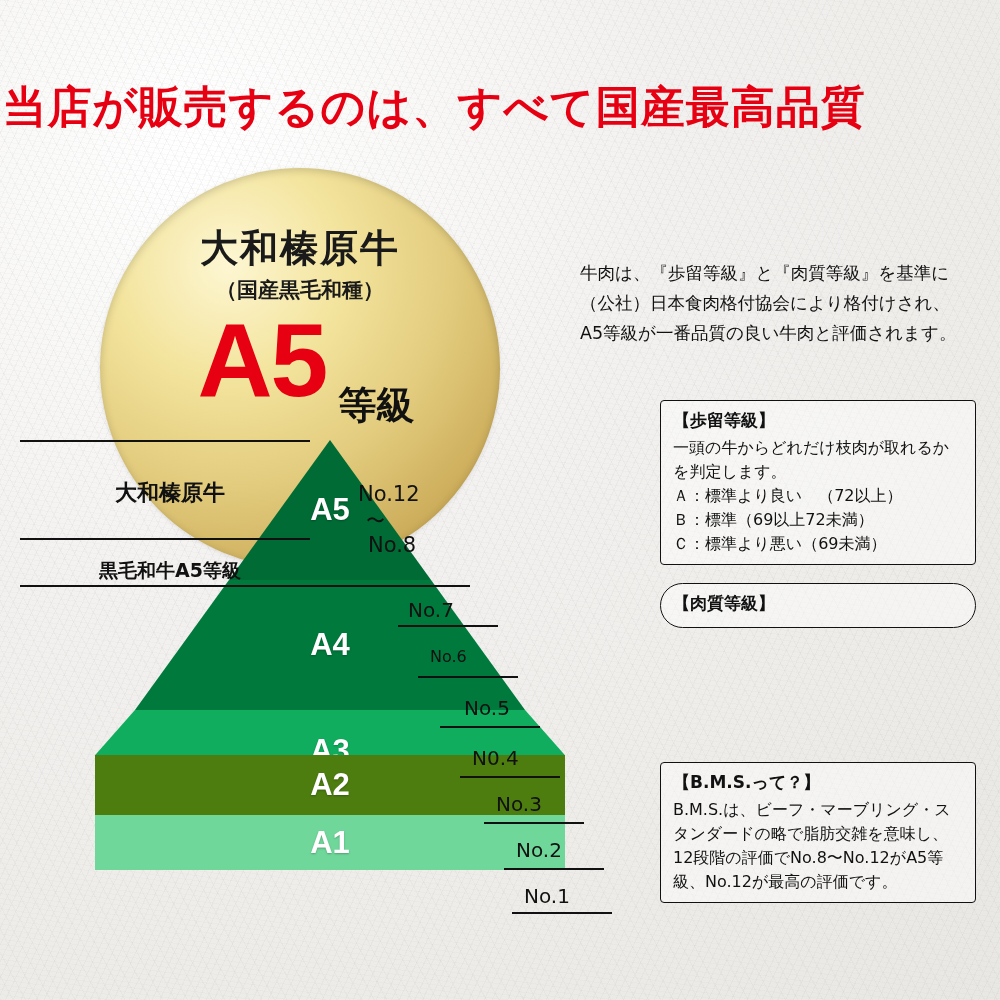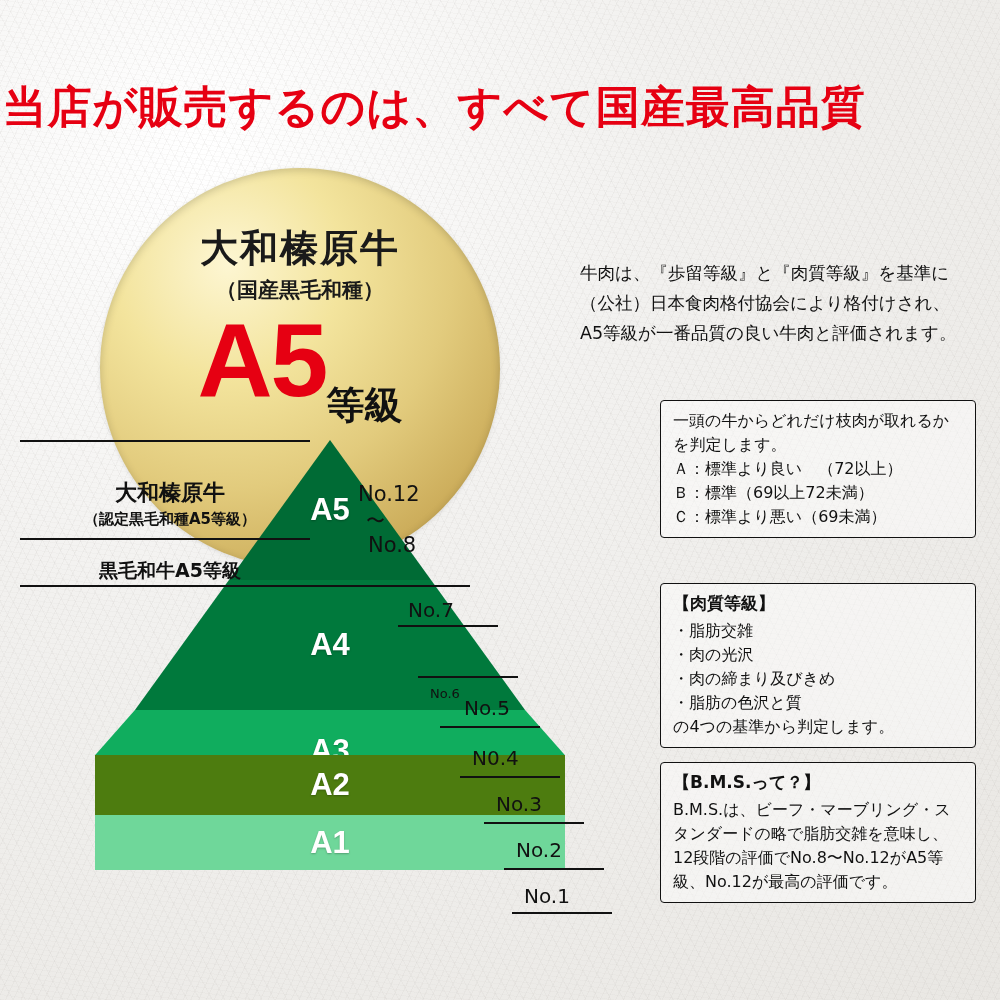--- a/index.html
+++ b/index.html
@@ -31,21 +31,21 @@
     position:absolute;left:100px;top:168px;width:400px;height:400px;border-radius:50%;
     background:
       radial-gradient(circle at 32% 24%, #fdf6d2 0%, #f3e49d 28%, #e2cb7d 55%, #cdae5c 78%, #b9963f 100%);
     box-shadow:0 2px 8px rgba(0,0,0,.18) inset, 0 1px 4px rgba(0,0,0,.10);
   }
   .gold-inner{position:absolute;inset:0;text-align:center;color:#1a1a1a;}
   .gc-l1{position:absolute;top:55px;left:0;width:100%;font-size:38px;font-weight:bold;letter-spacing:2px;font-family:"DejaVu Sans","Liberation Sans",sans-serif;}
   .gc-l2{position:absolute;top:108px;left:0;width:100%;font-size:21px;font-weight:bold;font-family:"DejaVu Sans","Liberation Sans",sans-serif;}
   .gc-l3{position:absolute;top:140px;left:0;width:100%;}
   .gc-a5{color:#e60012;font-size:104px;font-weight:bold;line-height:1;letter-spacing:-2px;font-family:"Liberation Sans",sans-serif;}
-  .gc-grade{color:#111;font-size:38px;font-weight:bold;vertical-align:baseline;position:relative;top:22px;left:0;font-family:"DejaVu Sans","Liberation Sans",sans-serif;}
+  .gc-grade{color:#111;font-size:38px;font-weight:bold;vertical-align:baseline;position:relative;top:22px;left:12px;font-family:"DejaVu Sans","Liberation Sans",sans-serif;}
   .tier{position:absolute;left:0;width:100%;display:flex;align-items:center;justify-content:center;
         color:#fff;font-weight:bold;font-family:"Liberation Sans",sans-serif;}
   .tier span{font-size:31px;text-shadow:0 1px 2px rgba(0,0,0,.25);}
 
   .t5{top:0;height:140px;clip-path:polygon(50% 0%, 71.5% 100%, 28.5% 100%);background:#006b35;}
   .t4{top:140px;height:130px;clip-path:polygon(28.5% 0%, 71.5% 0%, 91.5% 100%, 8.5% 100%);background:#00793c;text-align:center;}
   .t3{top:270px;height:105px;clip-path:polygon(8.5% 0%, 91.5% 0%, 100% 43%, 0% 43%);background:#10ad5e;}
   .t3 span{position:relative;top:-12px;}
   .t2{top:315px;height:60px;clip-path:polygon(0% 0%, 100% 0%, 100% 100%, 0% 100%);background:#4d7c0f;}
   .t1{top:375px;height:55px;clip-path:polygon(0% 0%, 100% 0%, 100% 100%, 0% 100%);background:#6fd79a;justify-content:center;}
@@ -59,21 +59,21 @@
   .bms-label{position:absolute;color:#111;font-family:"DejaVu Sans","Liberation Sans",sans-serif;}
 
   
   .intro{position:absolute;left:580px;top:258px;width:390px;font-size:17.5px;line-height:1.72;color:#111;
          font-family:"DejaVu Sans","Liberation Sans",sans-serif;}
   .box{position:absolute;border:1.6px solid #111;border-radius:4px;background:rgba(255,255,255,.45);
        padding:8px 12px;color:#111;font-family:"DejaVu Sans","Liberation Sans",sans-serif;}
   .box .bt{font-size:17px;font-weight:bold;margin-bottom:4px;}
   .box .bl{font-size:16px;line-height:1.5;}
   .box1{left:660px;top:400px;width:290px;}
-  .box2{left:660px;top:583px;width:290px;}
+  .box2{left:660px;top:583px;width:290px;border-radius:24px;}
   .box3{left:660px;top:762px;width:290px;}
 </style>
 </head>
 <body>
 
 <div class="texture"></div>
 
 <div class="title">当店が販売するのは、すべて国産最高品質</div>
 
 <div class="gold-circle">
@@ -106,63 +106,58 @@
   </div>
 </div>
 
 <div class="bms-label" style="left:358px;top:482px;font-size:21px;">No.12</div>
 <div class="bms-label" style="left:366px;top:508px;font-size:19px;">〜</div>
 <div class="bms-label" style="left:368px;top:533px;font-size:21px;">No.8</div>
 
 <div class="bms-label" style="left:408px;top:598px;font-size:20px;">No.7</div>
 <div class="rule" style="left:398px;top:625px;width:100px;"></div>
 
-<div class="bms-label" style="left:430px;top:647px;font-size:13px;margin-top:39px;">No.6</div>
+<div class="bms-label" style="left:430px;top:647px;font-size:16px;">No.6</div>
 <div class="rule" style="left:418px;top:676px;width:100px;"></div>
 
 <div class="bms-label" style="left:464px;top:696px;font-size:20px;">No.5</div>
 <div class="rule" style="left:440px;top:726px;width:100px;"></div>
 
 <div class="bms-label" style="left:472px;top:746px;font-size:20px;">N0.4</div>
 <div class="rule" style="left:460px;top:776px;width:100px;"></div>
 
 <div class="bms-label" style="left:496px;top:792px;font-size:20px;">No.3</div>
 <div class="rule" style="left:484px;top:822px;width:100px;"></div>
 
 <div class="bms-label" style="left:516px;top:838px;font-size:20px;">No.2</div>
 <div class="rule" style="left:504px;top:868px;width:100px;"></div>
 
 <div class="bms-label" style="left:524px;top:884px;font-size:20px;">No.1</div>
 <div class="rule" style="left:512px;top:912px;width:100px;"></div>
 
 <div class="rule" style="left:20px;top:440px;width:290px;"></div>
 <div class="lbl-left" style="left:40px;top:478px;width:260px;">
   <div style="font-size:22px;font-weight:bold;">大和榛原牛</div>
-  <div style="font-size:15px;font-weight:bold;margin-top:2px;">（認定黒毛和種A5等級）</div>
 </div>
 <div class="rule" style="left:20px;top:538px;width:290px;"></div>
 <div class="lbl-left" style="left:40px;top:558px;width:260px;">
   <div style="font-size:19px;font-weight:bold;">黒毛和牛A5等級</div>
 </div>
 <div class="rule" style="left:20px;top:585px;width:450px;"></div>
 
 <div class="intro">牛肉は、『歩留等級』と『肉質等級』を基準に（公社）日本食肉格付協会により格付けされ、A5等級が一番品質の良い牛肉と評価されます。</div>
 
 <div class="box box1">
+  <div class="bt">【歩留等級】</div>
   <div class="bl" style="white-space:pre-line;">一頭の牛からどれだけ枝肉が取れるかを判定します。
 Ａ：標準より良い　（72以上）
 Ｂ：標準（69以上72未満）
 Ｃ：標準より悪い（69未満）</div>
 </div>
 
 <div class="box box2">
   <div class="bt">【肉質等級】</div>
-  <div class="bl" style="white-space:pre-line;">・脂肪交雑
-・肉の光沢
-・肉の締まり及びきめ
-・脂肪の色沢と質
-の4つの基準から判定します。</div>
 </div>
 
 <div class="box box3">
   <div class="bt">【B.M.S.って？】</div>
   <div class="bl">B.M.S.は、ビーフ・マーブリング・スタンダードの略で脂肪交雑を意味し、12段階の評価でNo.8〜No.12がA5等級、No.12が最高の評価です。</div>
 </div>
 
 </body></html>

